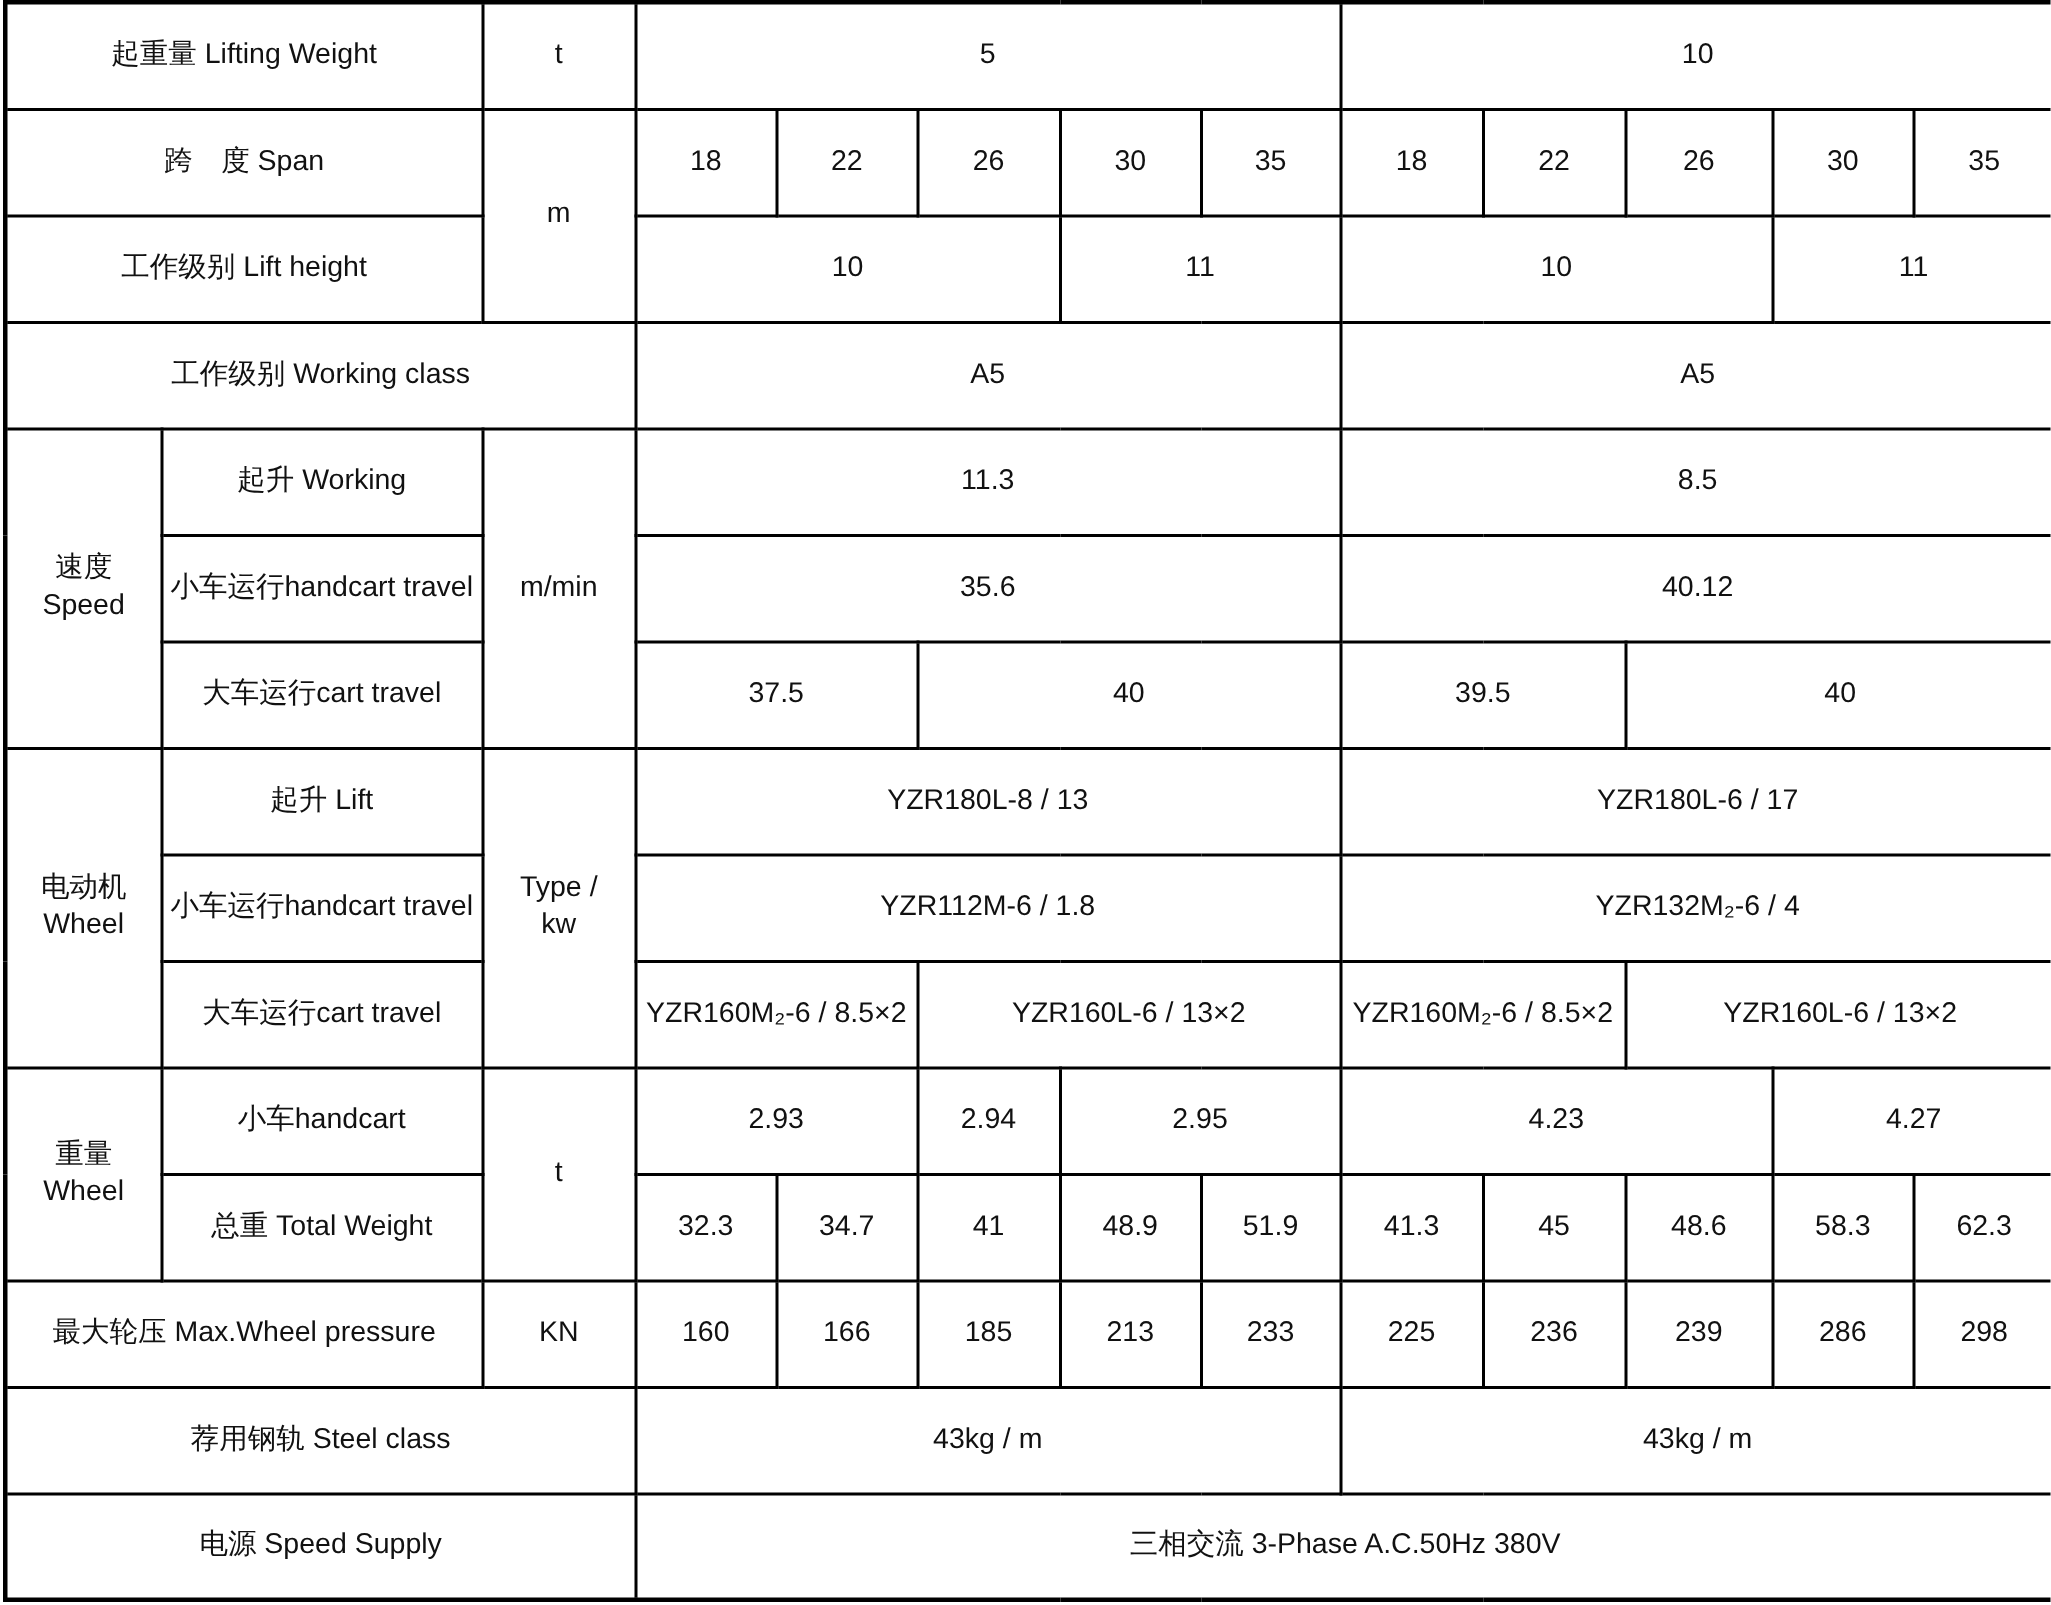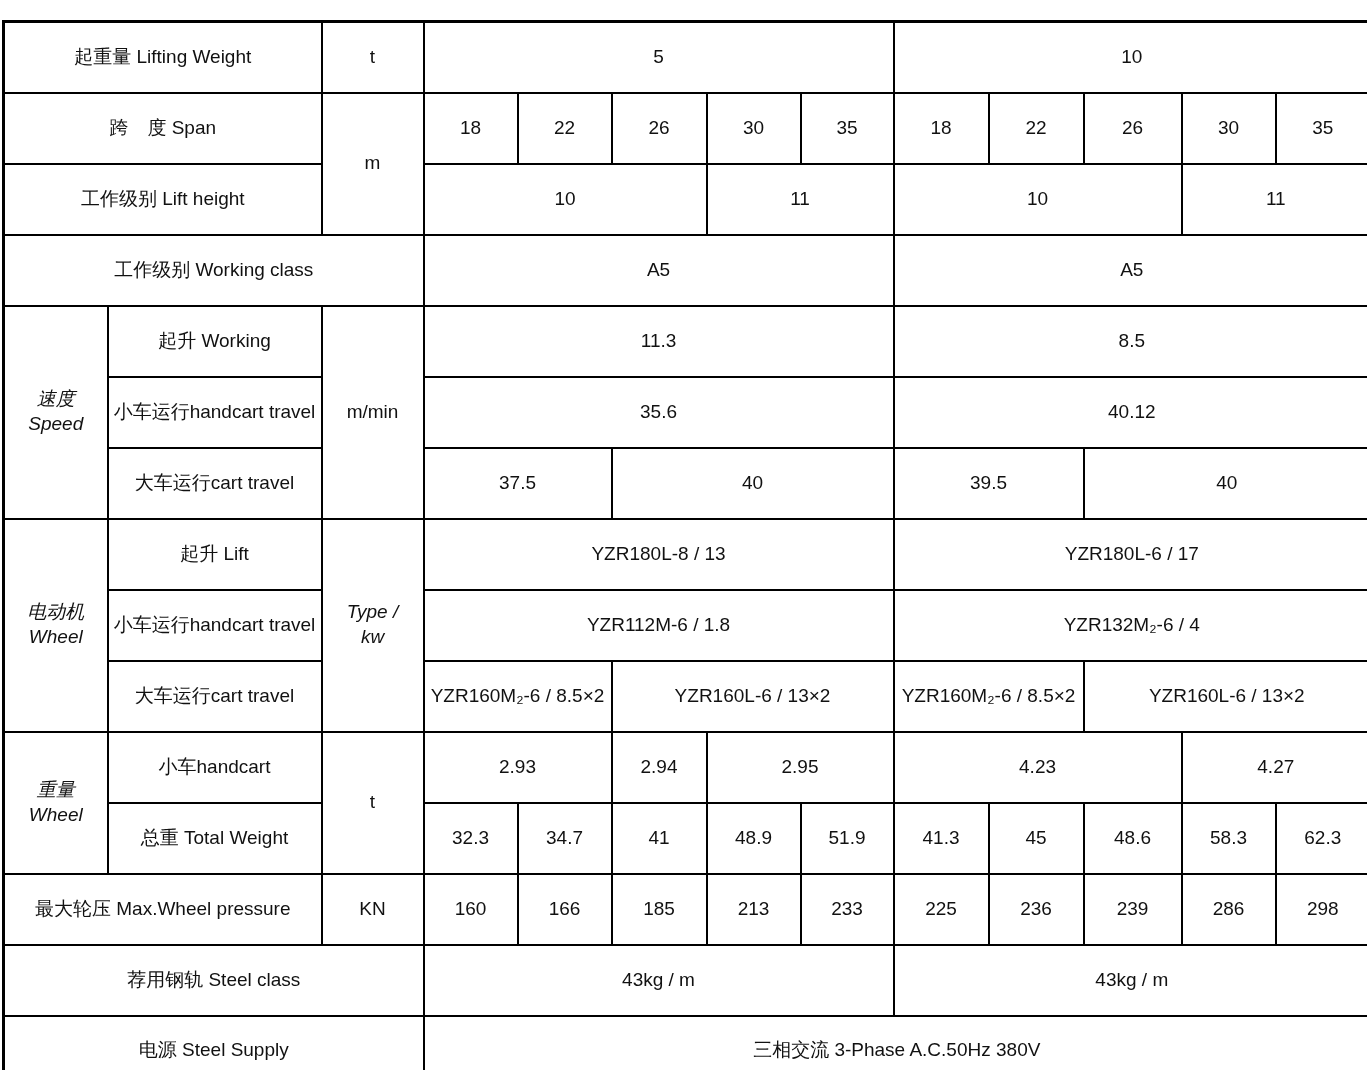--- a/index.html
+++ b/index.html
@@ -8,42 +8,42 @@
     background: #ffffff;
   }
   body {
     font-family: "Liberation Sans", "DejaVu Sans", sans-serif;
     color: #111111;
   }
   .sheet {
     width: 1268px;
     height: 1070px;
     box-sizing: border-box;
-    padding: 20px 0 3px 2px;
+    padding: 0 0 3px 2px;
     background: #ffffff;
   }
   table.spec {
     border-collapse: collapse;
     table-layout: fixed;
     width: 1363px;
     height: 1062px;
     border: 3px solid #000000;
   }
   table.spec td {
     border: 2px solid #000000;
     text-align: center;
     vertical-align: middle;
     padding: 2px 4px;
     font-size: 19px;
     line-height: 1.3;
     overflow: hidden;
     word-break: break-word;
   }
   tr.r { height: 71px; }
-  .two-line div { display: block; font-style: italic; }
+  .two-line div { display: block; }
 </style>
 </head>
 <body>
 
 <div class="sheet">
 <table class="spec">
   <colgroup>
     <col style="width:104px">
         <col style="width:214px">
         <col style="width:102px">
@@ -187,18 +187,18 @@
     <td>298</td>
   </tr>
 
   <tr class="r">
     <td colspan="3">荐用钢轨 Steel class</td>
     <td colspan="5">43kg / m</td>
     <td colspan="5">43kg / m</td>
   </tr>
 
   <tr class="r">
-    <td colspan="3">电源 Steel Supply</td>
+    <td colspan="3">电源 Speed Supply</td>
     <td colspan="10">三相交流 3-Phase A.C.50Hz 380V</td>
   </tr>
 </tbody>
     </table>
 </div>
 
 </body></html>

